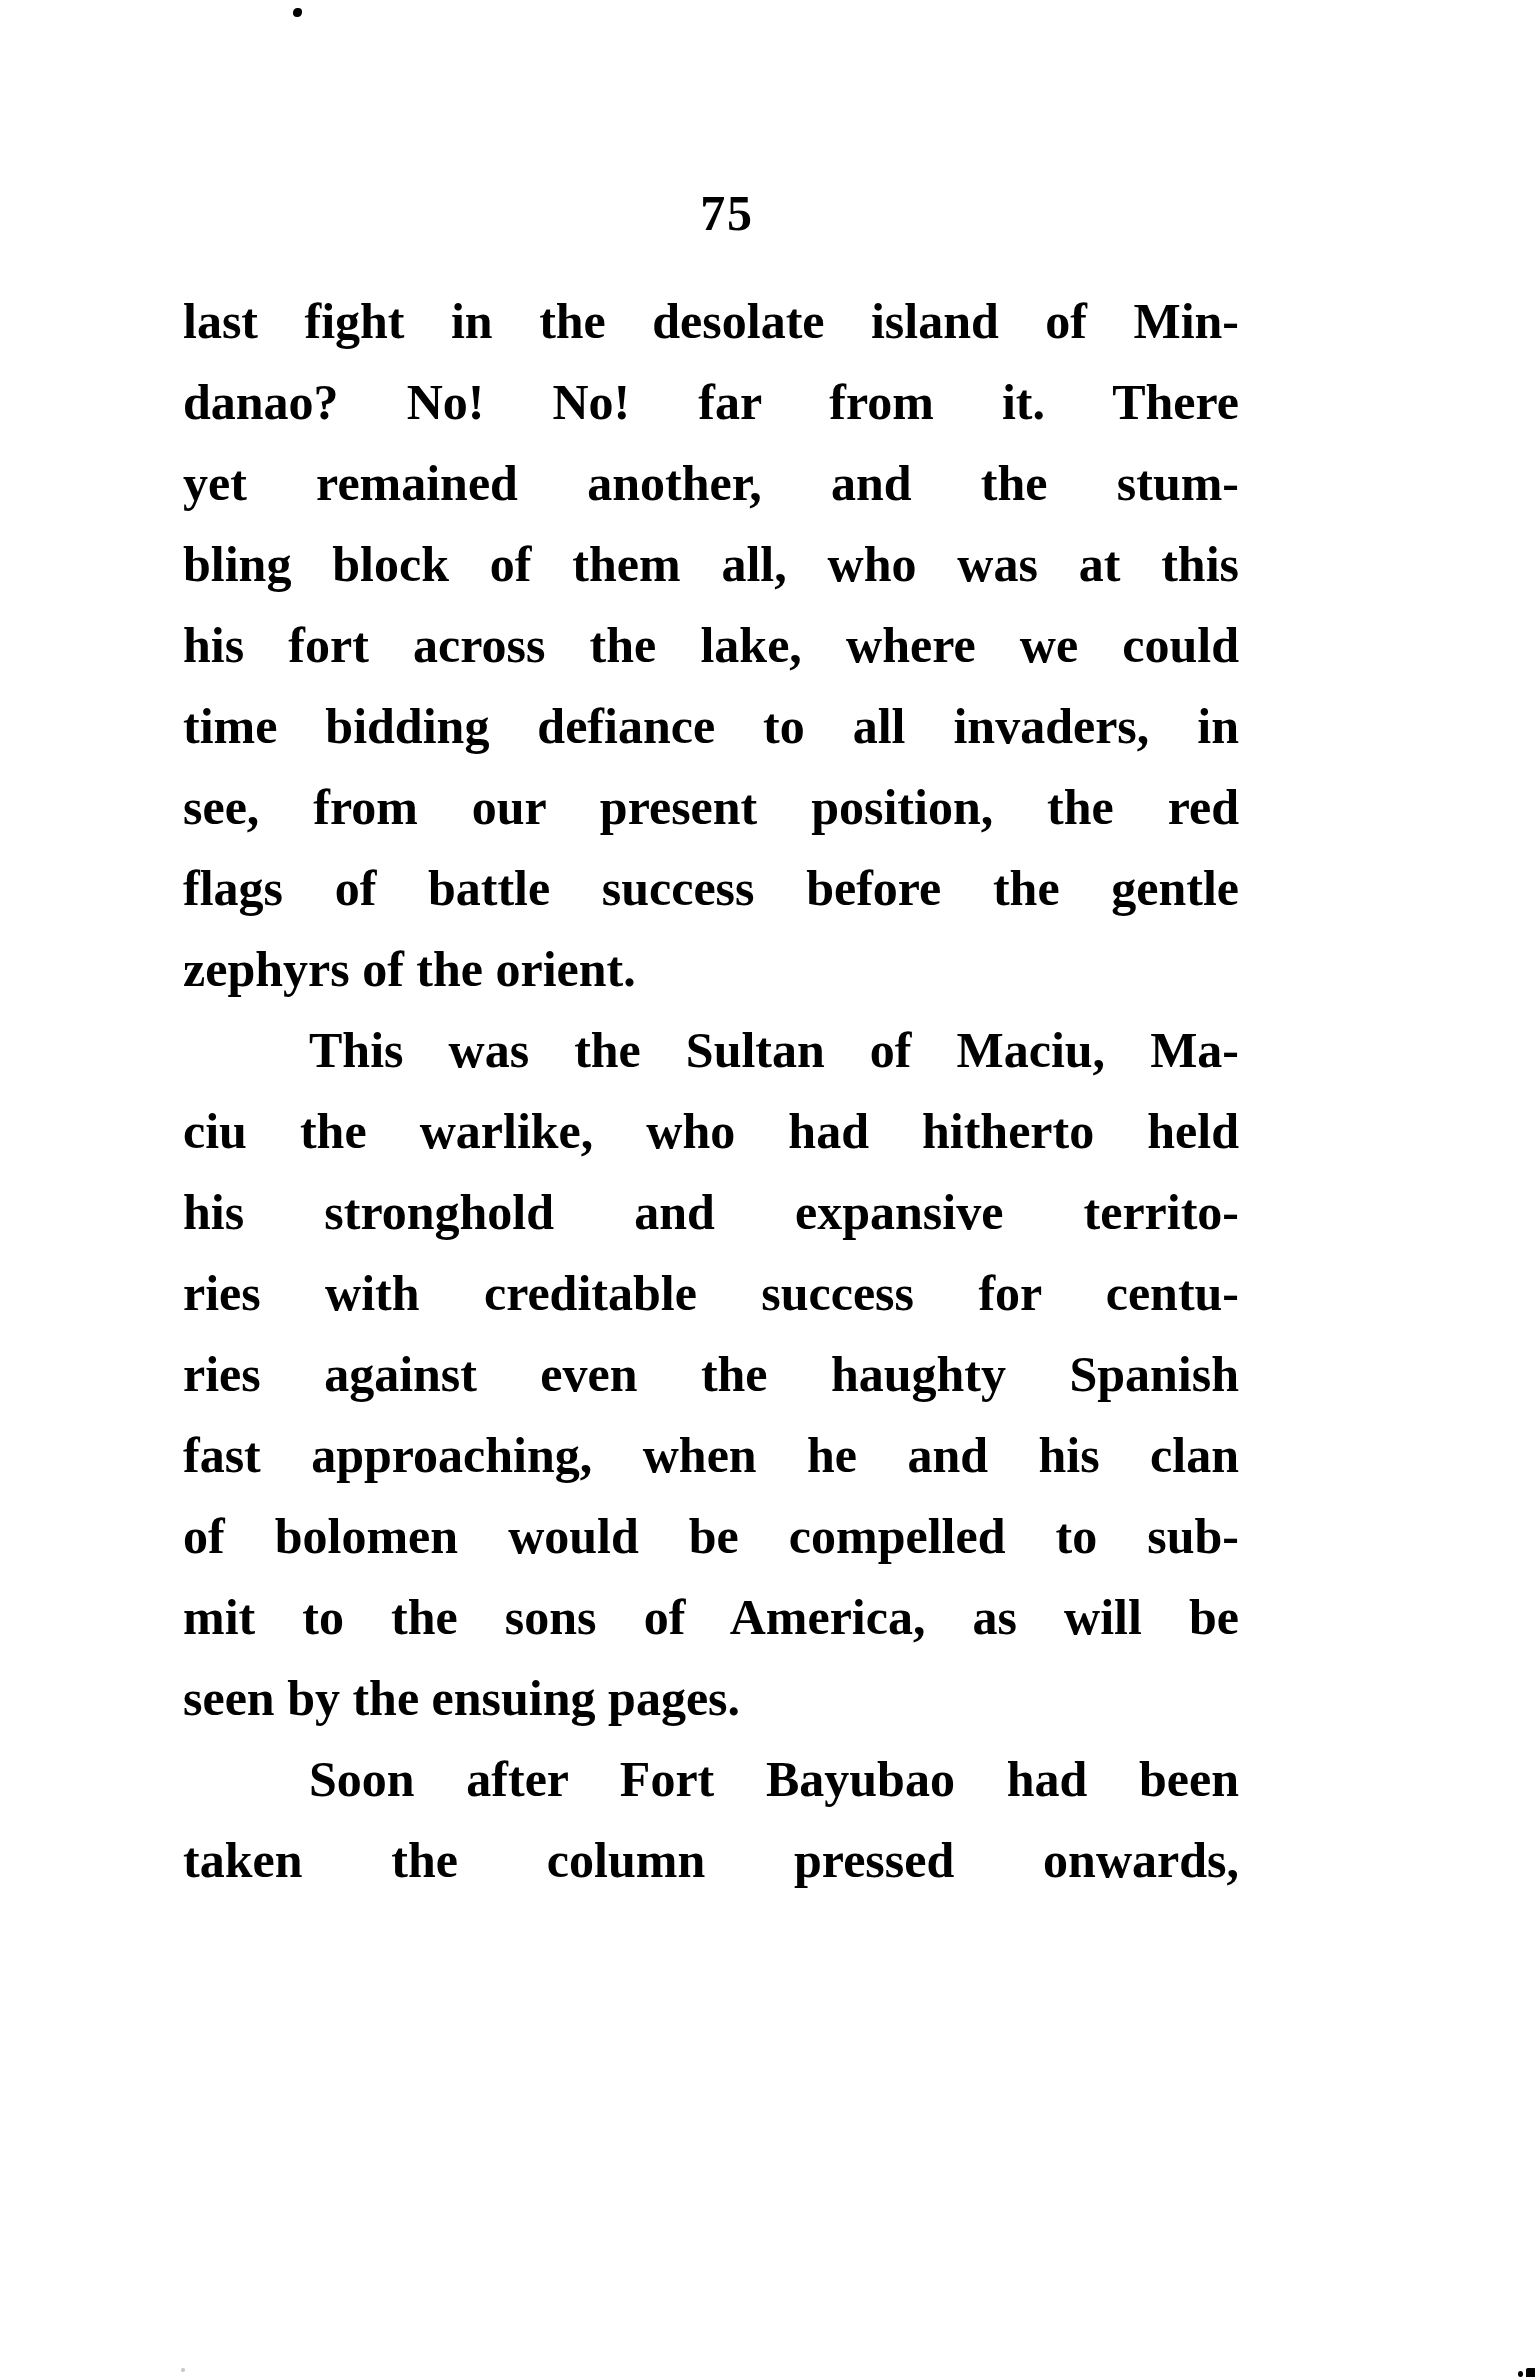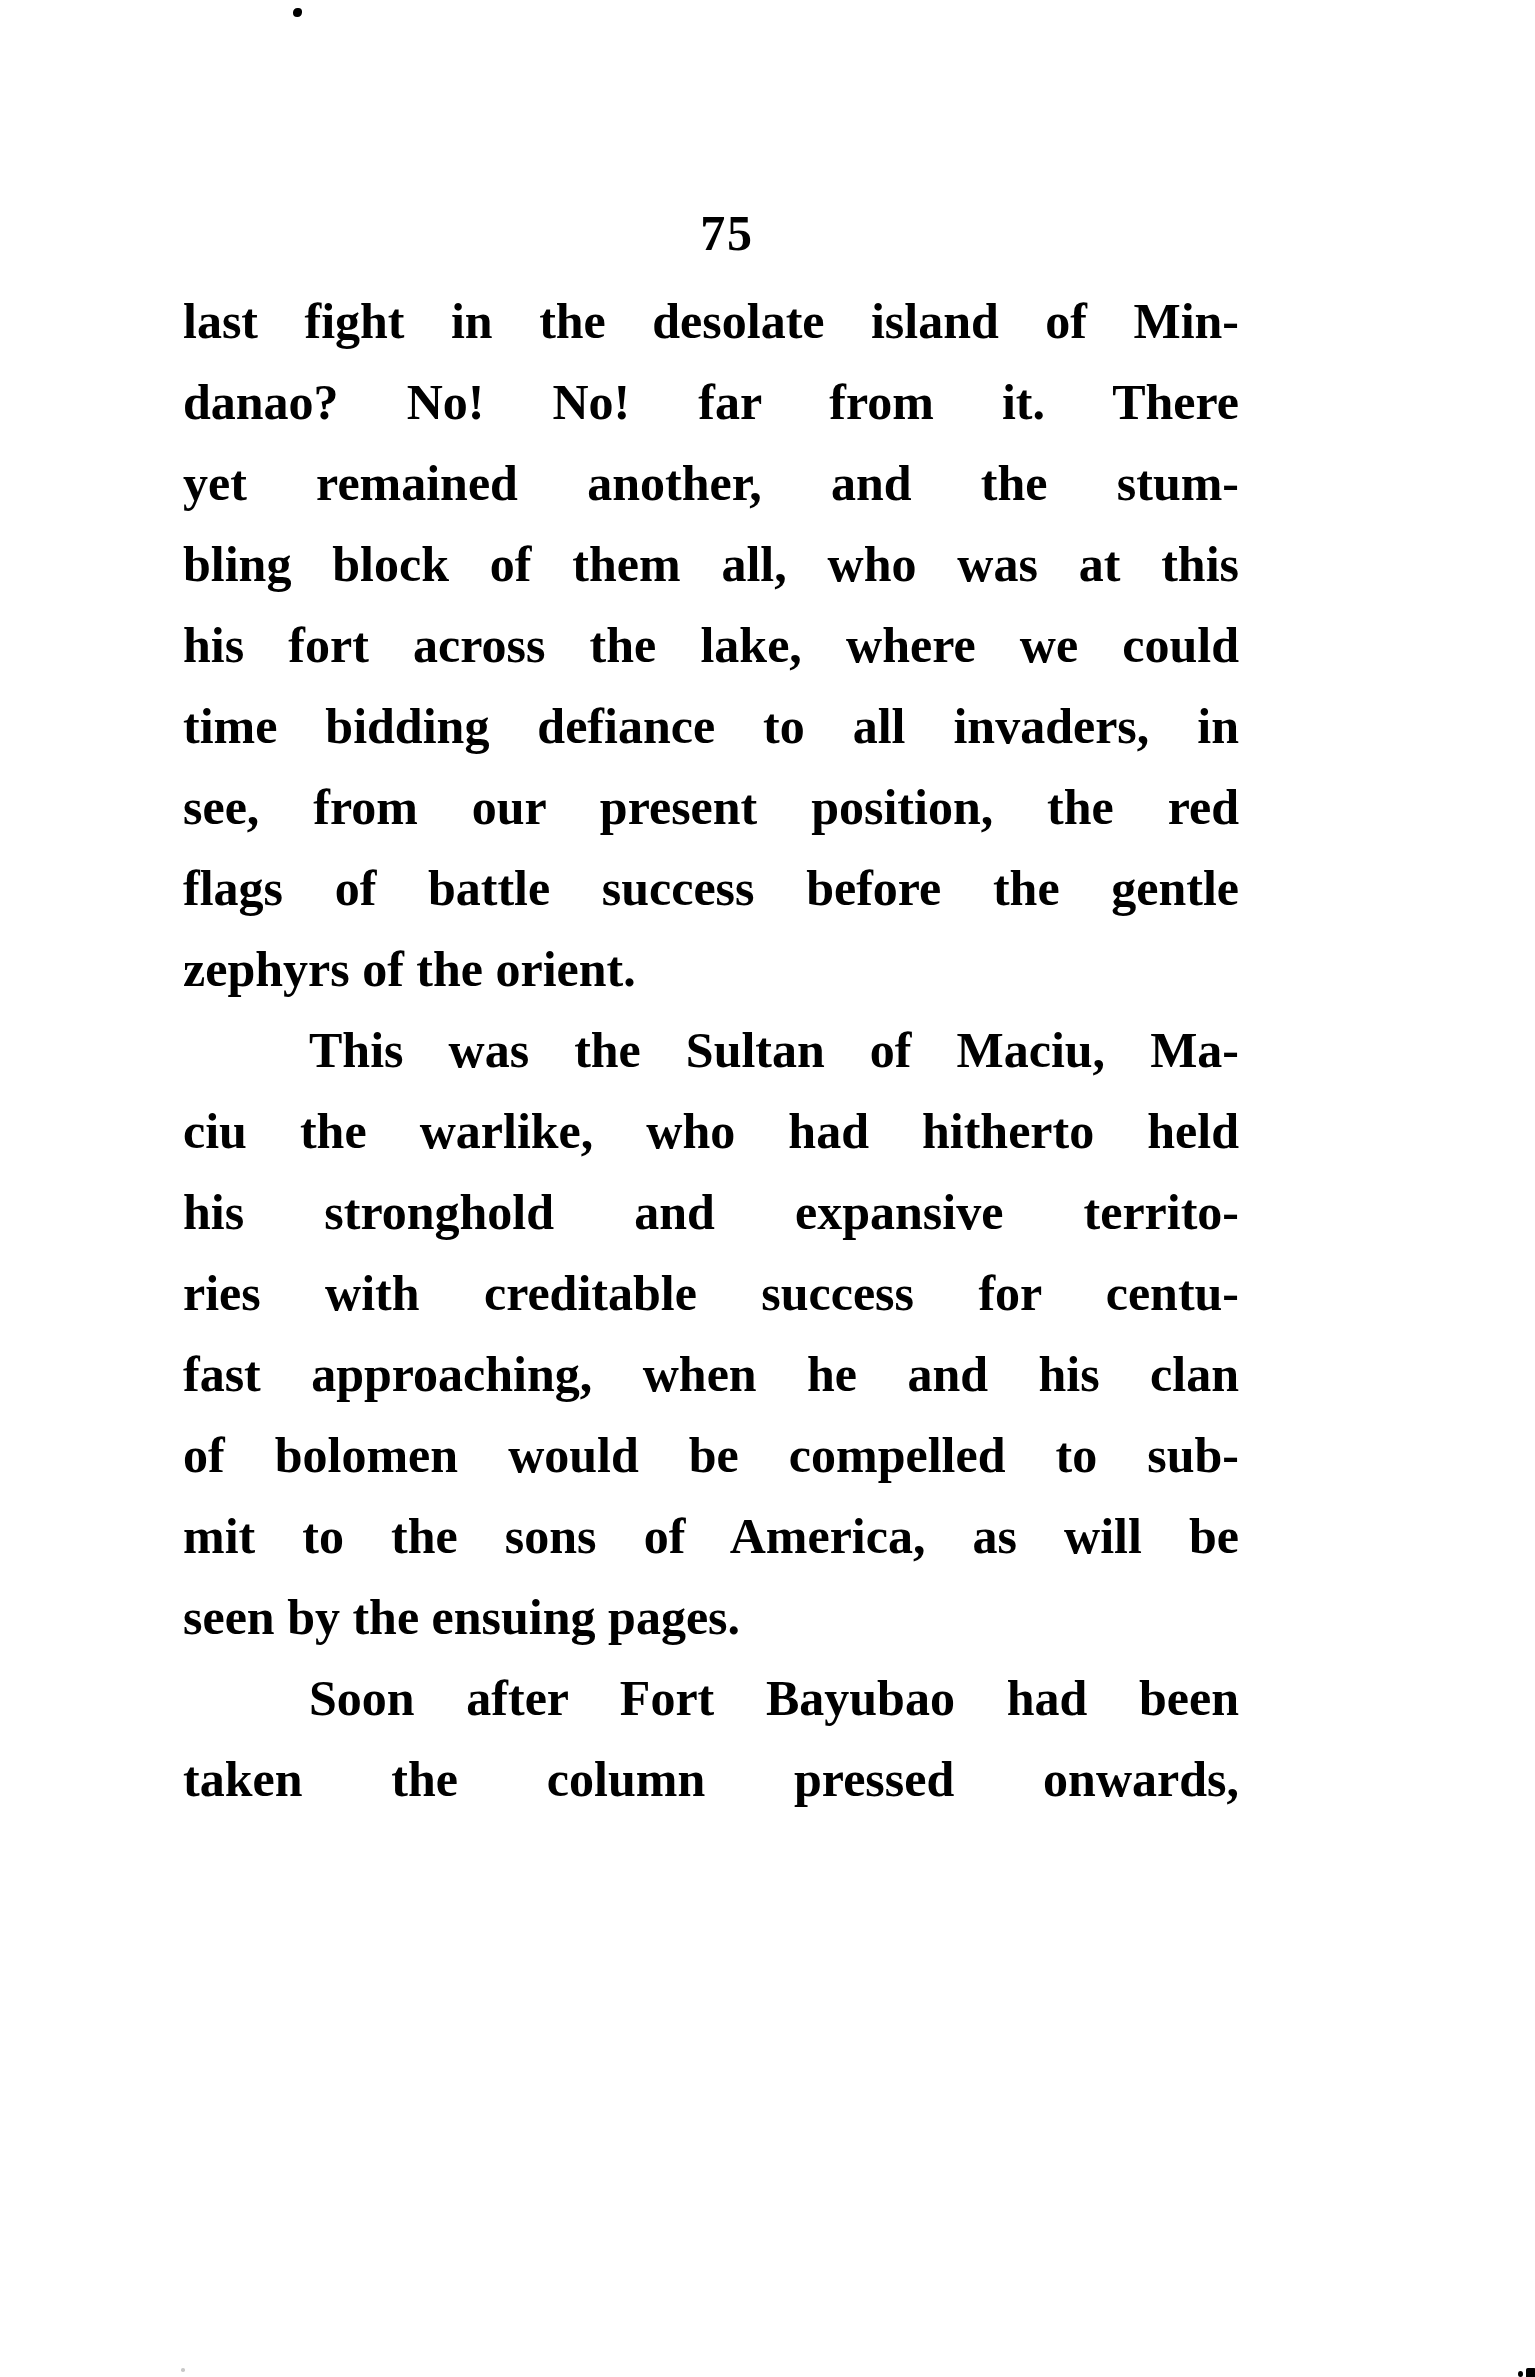--- a/index.html
+++ b/index.html
@@ -10,21 +10,21 @@
   body {
     position: relative;
     width: 1536px;
     height: 2377px;
     overflow: hidden;
     color: #000;
     font-family: "Liberation Serif", "DejaVu Serif", serif;
   }
   .page-number {
     position: absolute;
-    top: 204px;
+    top: 184px;
     left: 199px;
     width: 1056px;
     text-align: center;
     font-size: 50px;
     font-weight: bold;
     letter-spacing: 1.8px;
   }
   .text-block {
     position: absolute;
     top: 281px;
@@ -61,20 +61,21 @@
     <div class="line justify">bling block of them all, who was at this</div>
     <div class="line justify">his fort across the lake, where we could</div>
     <div class="line justify">time bidding defiance to all invaders, in</div>
     <div class="line justify">see, from our present position, the red</div>
     <div class="line justify">flags of battle success before the gentle</div>
     <div class="line">zephyrs of the orient.</div>
     <div class="line justify indent">This was the Sultan of Maciu, Ma-</div>
     <div class="line justify">ciu the warlike, who had hitherto held</div>
     <div class="line justify">his stronghold and expansive territo-</div>
     <div class="line justify">ries with creditable success for centu-</div>
+    <div class="line justify">ries against even the haughty Spanish</div>
     <div class="line justify">fast approaching, when he and his clan</div>
     <div class="line justify">of bolomen would be compelled to sub-</div>
     <div class="line justify">mit to the sons of America, as will be</div>
     <div class="line">seen by the ensuing pages.</div>
     <div class="line justify indent">Soon after Fort Bayubao had been</div>
     <div class="line justify">taken the column pressed onwards,</div>
   </div>
 
 <div class="speck" style="left: 293px; top: 8.1px; width: 9px; height: 9px; background: rgb(0, 0, 0); border-radius: 50% 40% 50% 45%;"></div>
 <div class="speck" style="left: 181px; top: 2368px; width: 3.6px; height: 3.6px; background: rgb(200, 200, 200); border-radius: 50%;"></div>

